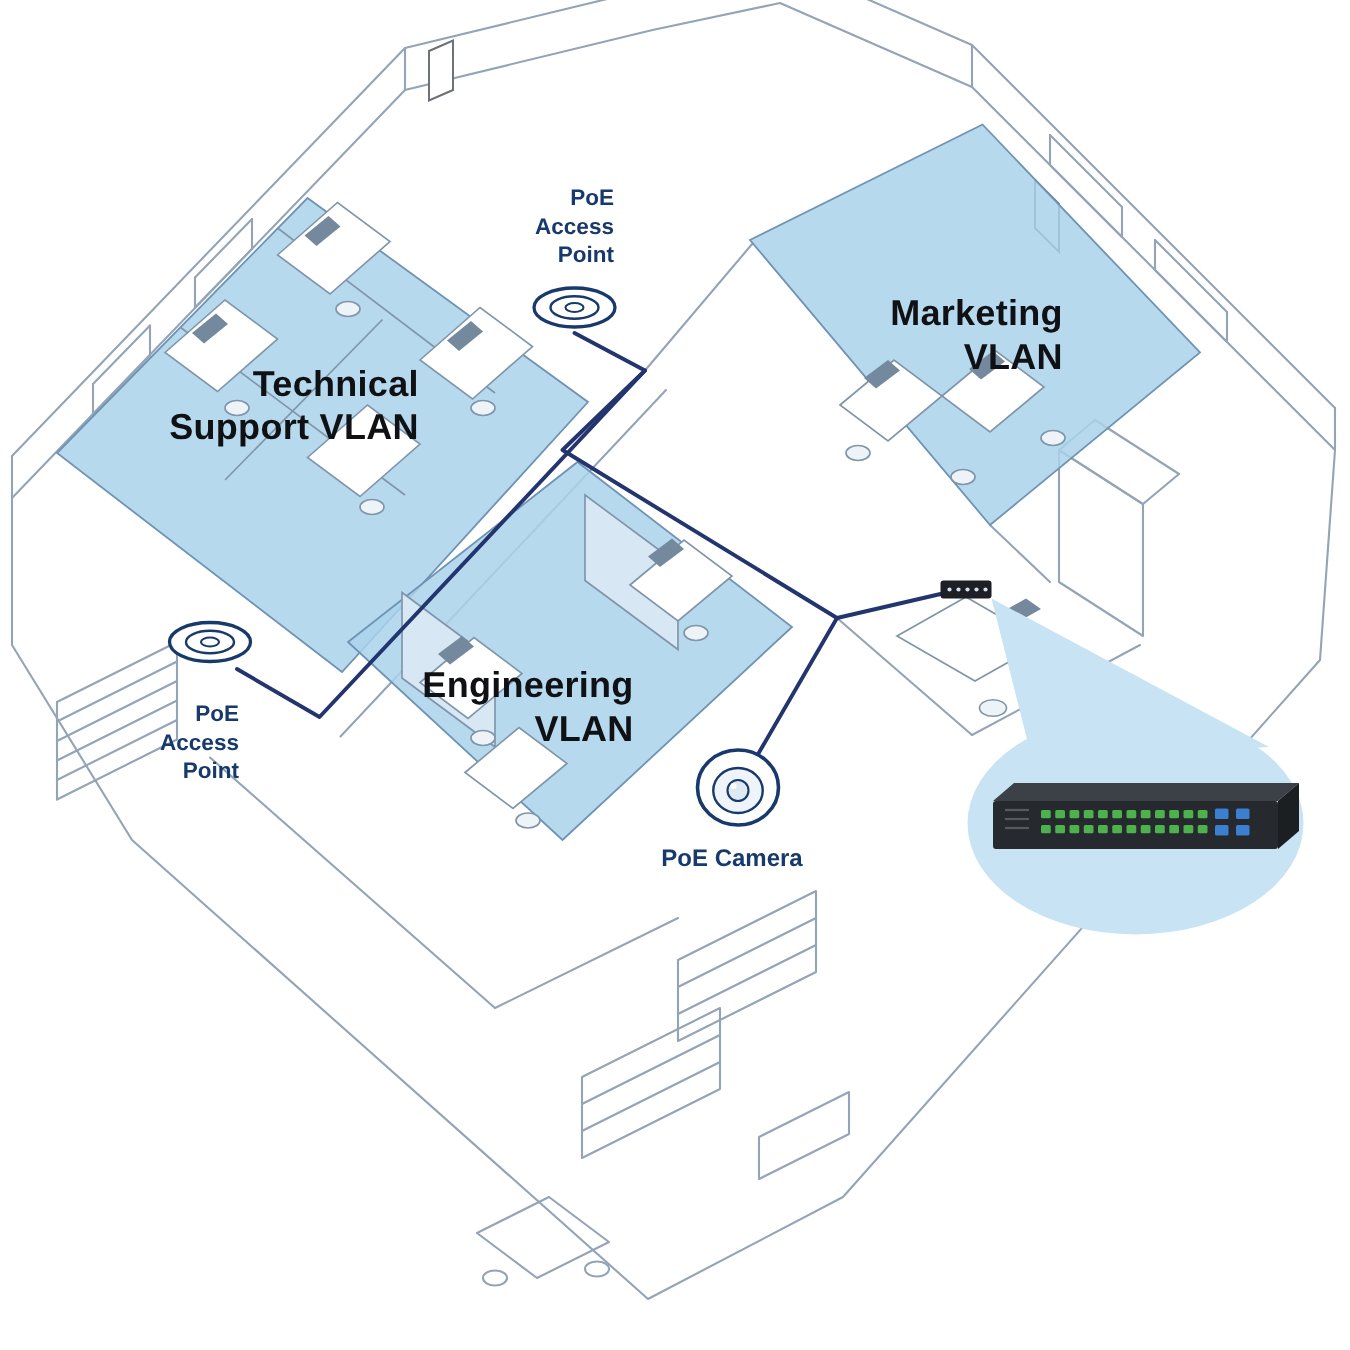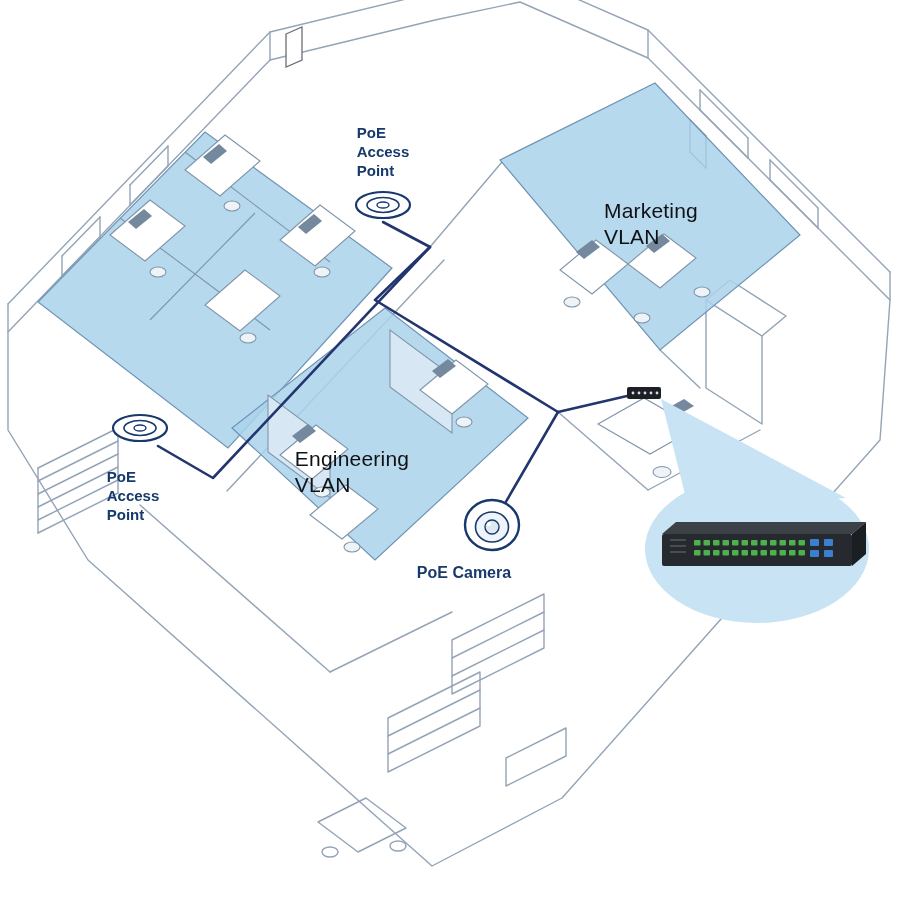--- a/index.html
+++ b/index.html
@@ -3,23 +3,23 @@
 <meta charset="utf-8">
 <style>
   html,body{margin:0;padding:0;background:#ffffff;}
   .canvas{
     position:relative;width:900px;height:900px;background:#ffffff;
     overflow:hidden;font-family:"Liberation Sans",sans-serif;
   }
   .canvas svg{position:absolute;left:0;top:0;}
   .label{
     position:absolute;transform:translate(-50%,-50%);
-    text-align:left;white-space:pre-line;pointer-events:none;
+    text-align:right;white-space:pre-line;pointer-events:none;
   }
-  .vlan-label{font-size:21px;font-weight:normal;color:#101114;line-height:1.22;letter-spacing:.2px;}
+  .vlan-label{font-size:24px;font-weight:bold;color:#101114;line-height:1.22;letter-spacing:.2px;}
   .poe-label{font-size:15px;font-weight:bold;color:#17396b;line-height:1.25;}
   .camera-label{font-size:16px;font-weight:bold;color:#17396b;}
 </style>
 </head>
 <body>
 
 <div class="canvas">
 
   <svg width="900" height="900" viewBox="0 0 900 900">
 
@@ -217,26 +217,28 @@
       <ellipse cx="492" cy="527" rx="16.5" ry="15" fill="#eef4f9" stroke-width="1.6"></ellipse>
       <circle cx="492" cy="527" r="7" fill="#dfe9f2" stroke-width="1.4"></circle>
       <circle cx="489" cy="524" r="2" fill="#ffffff" stroke="none"></circle>
     </g>
   </svg>
 
   <div class="label poe-label" style="left:383px;top:152px;">PoE
 Access
 Point</div>
 
+  <div class="label vlan-label" style="left:196px;top:271px;">Technical
+Support VLAN</div>
 
   <div class="label vlan-label" style="left:651px;top:224px;">Marketing
 VLAN</div>
 
   <div class="label vlan-label" style="left:352px;top:472px;">Engineering
 VLAN</div>
 
   <div class="label poe-label" style="left:133px;top:496px;">PoE
 Access
 Point</div>
 
-  <div class="label camera-label" style="left:464px;top:573px;">PoE Camera</div>
+  <div class="label camera-label" style="left:488px;top:573px;">PoE Camera</div>
 
 </div>
 
 </body></html>

